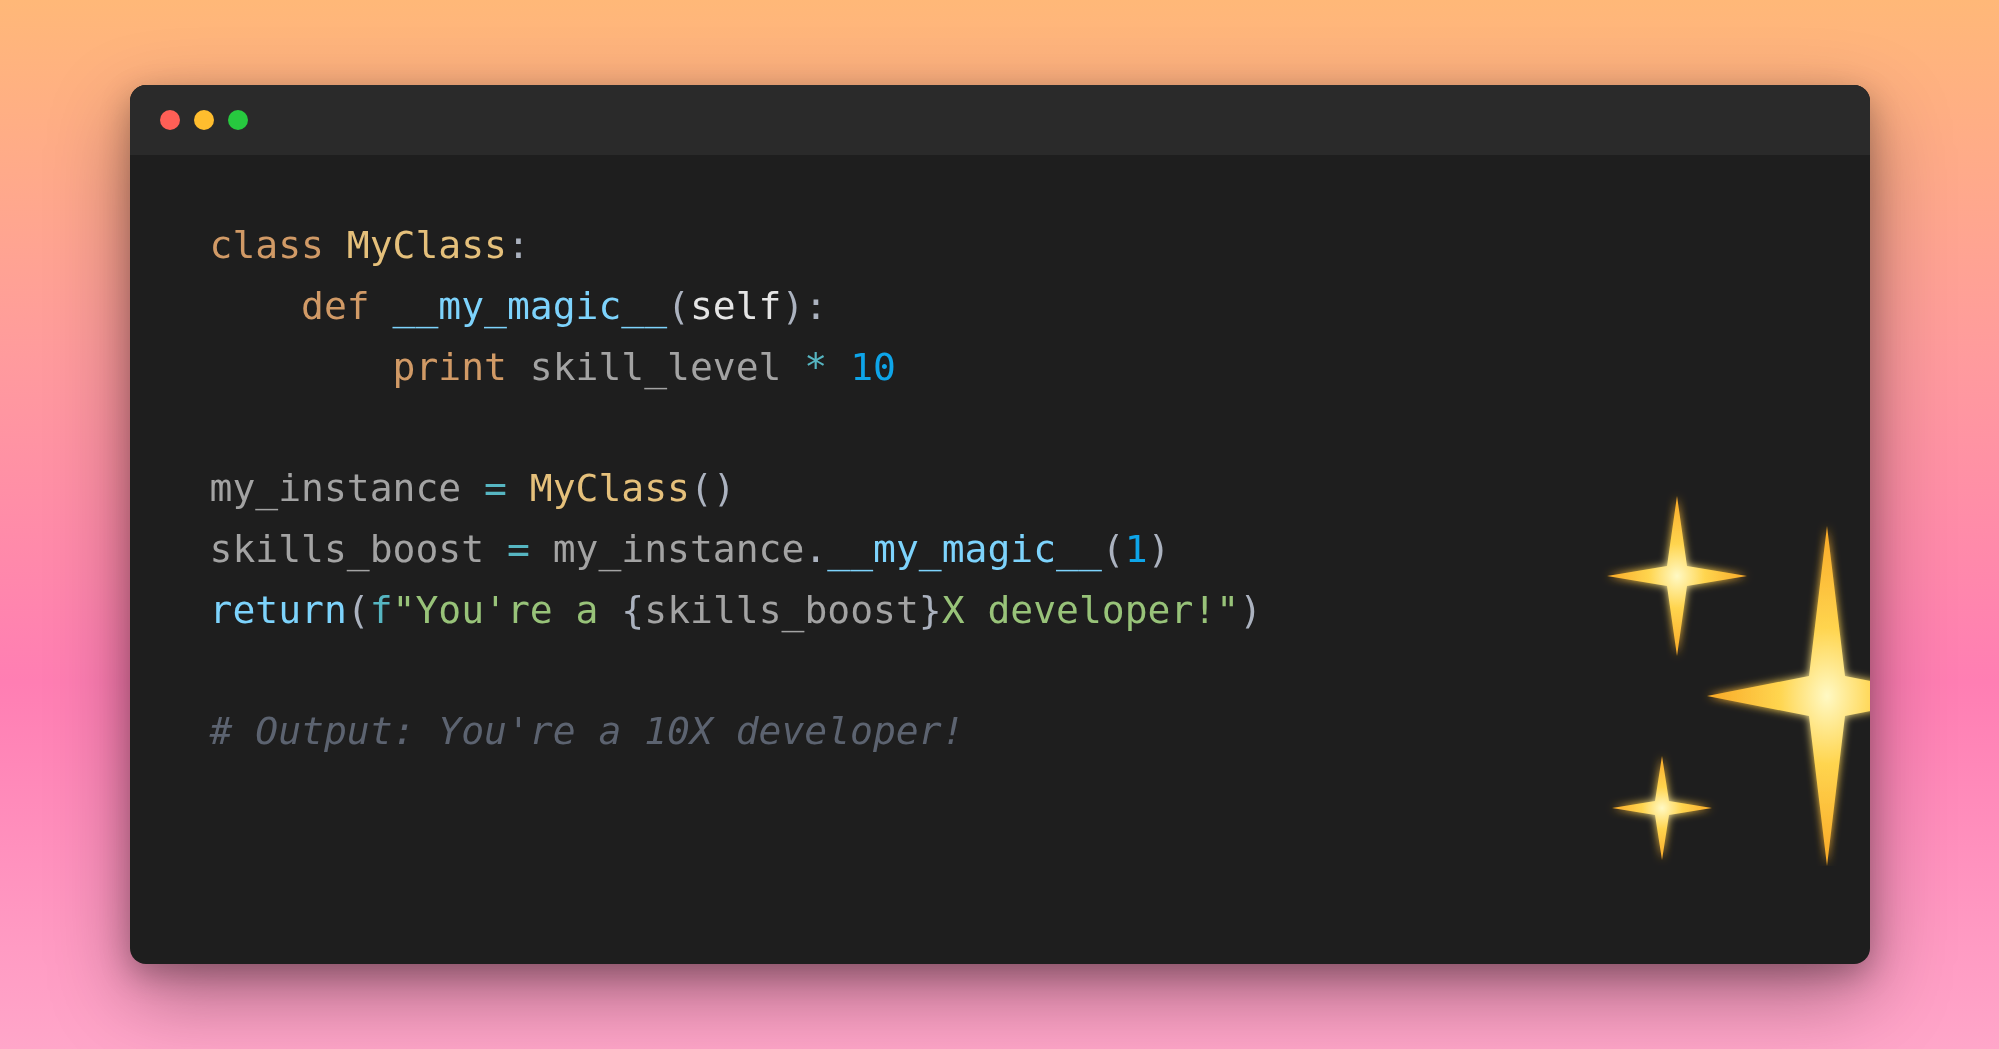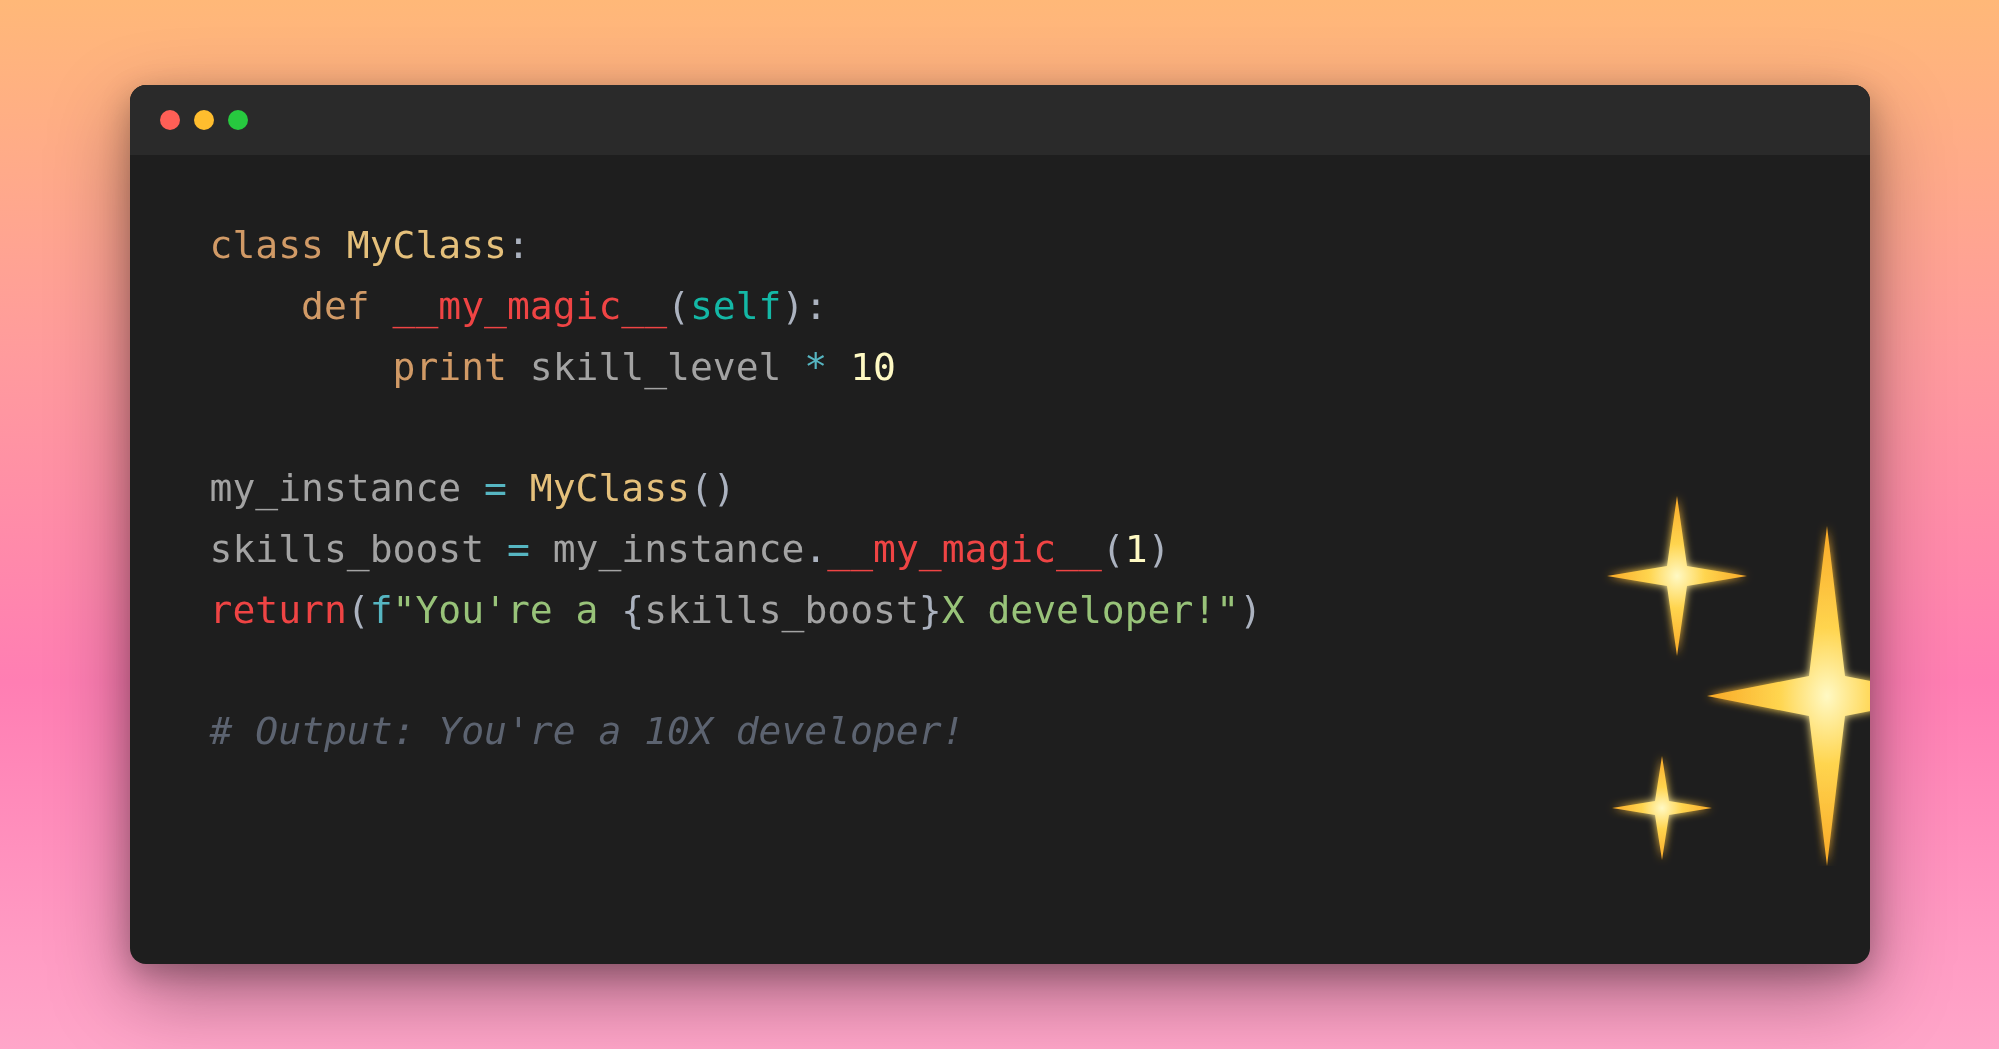--- a/index.html
+++ b/index.html
@@ -40,24 +40,24 @@
     .code-area {
       padding: 60px 80px 80px 80px;
       font-size: 38px;
       line-height: 1.6;
       color: #d4d4d4;
       white-space: pre;
       position: relative;
     }
     .kw { color: #d19a66; }
     .cls { color: #e5c07b; }
-    .fn { color: #ef4444; }
-    .param { color: #14b8a6; }
+    .fn { color: #7dd3fc; }
+    .param { color: #e5e5e5; }
     .op { color: #56b6c2; }
-    .num { color: #fef9c3; }
+    .num { color: #0ea5e9; }
     .str { color: #98c379; }
     .fstr { color: #56b6c2; }
     .cmt { color: #5c6370; font-style: italic; margin-top: 24px; }
     .ident { color: #a3a3a3; }
     .punct { color: #abb2bf; }
     .sparkles {
       position: absolute;
       right: 50px;
       top: 270px;
       width: 380px;

